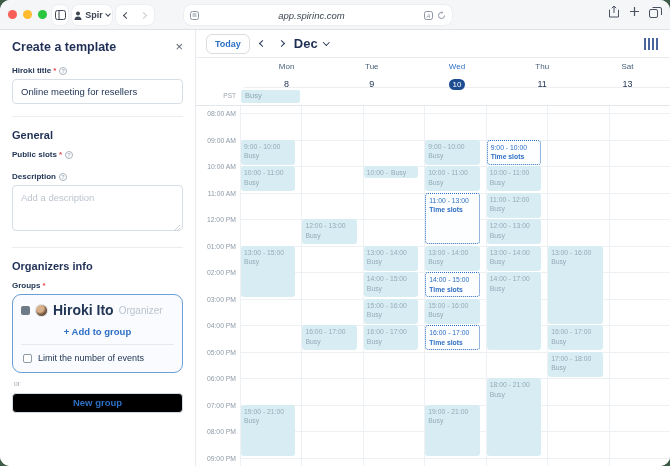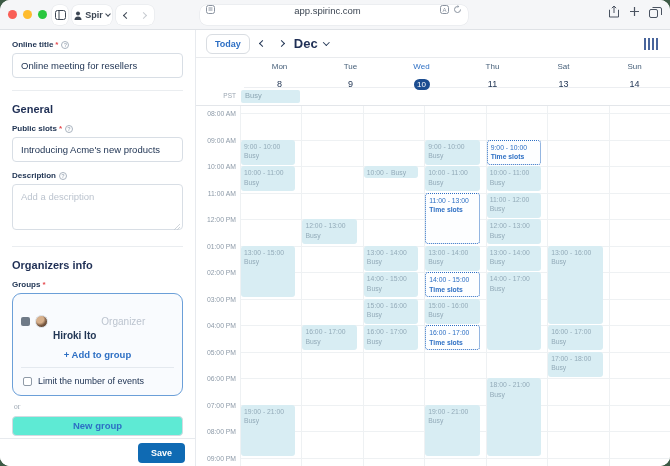--- a/index.html
+++ b/index.html
@@ -13,21 +13,21 @@
   .light { width:9px; height:9px; border-radius:50%; }
   .light.red{background:#f95f57} .light.yellow{background:#febc2e} .light.green{background:#29c73f}
   .chrome-btn { position:absolute; top:5px; height:20px; background:#fff; border-radius:6px; box-shadow:0 0 0 0.5px #e3e5e9; display:flex; align-items:center; justify-content:center; gap:3px; font-size:9px; color:#3c4653; }
   .cb-toggle { left:52px; width:16px; }
   .cb-profile { left:72px; width:40px; font-weight:bold; }
   .cb-nav { left:116px; width:38px; }
   .chev { display:inline-block; border:solid currentColor; border-width:0 1.4px 1.4px 0; padding:2px; }
   .chev.left{ transform:rotate(135deg); } .chev.right{ transform:rotate(-45deg); }
   .chev.down{ transform:rotate(45deg); margin-top:-2px; }
   .chev.dis{ color:#c6cad0; }
-  .addr { position:absolute; top:5px; left:200px; width:268px; height:20px; background:#fff; border-radius:7px; box-shadow:0 0 0 0.5px #e3e5e9; display:flex; align-items:flex-start; }
+  .addr { position:absolute; top:5px; left:184px; width:268px; height:20px; background:#fff; border-radius:7px; box-shadow:0 0 0 0.5px #e3e5e9; display:flex; align-items:center;font-style:italic; }
   .addr-url { flex:1; text-align:center; font-size:9.5px; color:#3c4653; }
   .addr-ico { font-size:8px; color:#8a93a0; padding:0 6px; }
   .chrome-right { position:absolute; top:5px; right:8px; display:flex; gap:9px; align-items:center; color:#4a5361; }
   svg.ic { display:block; }
 
   
   .sidebar { position:absolute; top:30px; left:0; width:196px; bottom:0; background:#fff; border-right:1px solid #e7eaee; }
   .sb-inner { position:absolute; inset:0 0 28px 0; overflow:hidden; padding:10px 12px; }
   .sb-titlebar { display:flex; justify-content:space-between; align-items:center; margin-bottom:12px; }
   .sb-title { font-size:12.5px; font-weight:bold; color:#1f2f55; }
@@ -39,28 +39,28 @@
   .f-input::placeholder, textarea::placeholder { color:#bcc4cf; }
   .divider { border:none; border-top:1px solid #eaedf0; margin:12px 0; }
   .sec-head { font-size:11px; font-weight:bold; color:#1f2f55; margin-bottom:9px; }
   textarea.f-input { height:46px; resize:none; padding-top:6px; }
   .ta-wrap { position:relative; }
   .ta-grip { position:absolute; right:3px; bottom:4px; }
   .group-card { border:1.5px solid #6b9fd8; border-radius:9px; background:#f9fbfe; padding:7px 8px 0 8px; }
   .member-row { display:flex; align-items:center; gap:5px; }
   .drag-sq { width:9px; height:9px; background:#6f7a87; border-radius:2px; }
   .avatar { width:13px; height:13px; border-radius:50%; background:radial-gradient(circle at 35% 30%, #d7b08c 0 35%, #7a5a42 60%, #4a382c 100%); border:0.5px solid #d9dee4; }
-  .member-name { font-size:10px; font-weight:bold; color:#223655;margin-top:29px; }
+  .member-name { font-size:14px; font-weight:bold; color:#223655; }
   .member-role { font-size:10px; color:#bcc4cf; }
   .add-to-group { text-align:center; font-size:9.5px; font-weight:bold; color:#2d6fc4; padding:8px 0 7px 0; border-bottom:1px solid #e4e9ef; }
   .limit-row { display:flex; align-items:center; gap:6px; padding:8px 0 9px 2px; }
   .checkbox { width:9px; height:9px; border:1px solid #8f9aa7; border-radius:2px; background:#fff; }
   .limit-label { font-size:9px; color:#223655; }
   .or-label { font-size:7.5px; color:#9aa5b1; margin:6px 0 4px 2px;font-family:Liberation Serif, serif; }
-  .new-group-btn { width:100%; height:20px; background:#5eead4; border:1px solid #d4dae1; border-radius:4px; font-size:9.5px; font-weight:bold; color:#2d6fc4; font-family:inherit; }
+  .new-group-btn { width:100%; height:20px; background:#000000; border:1px solid #d4dae1; border-radius:4px; font-size:9.5px; font-weight:bold; color:#2d6fc4; font-family:inherit; }
   .sb-footer { position:absolute; left:0; right:0; bottom:0; height:28px; background:#fff; border-top:1px solid #e7eaee; display:flex; align-items:center; justify-content:flex-end; padding:0 10px; }
   .save-btn { background:#0f6ab3; color:#fff; font-size:9px; font-weight:bold; border:none; border-radius:4px; padding:5px 13px; font-family:inherit; }
 
   
   .calendar { position:absolute; top:30px; left:196px; right:0; bottom:0; background:#fff; }
   .cal-toolbar { position:absolute; top:0; left:0; right:0; height:28px; border-bottom:1px solid #e9ebee; display:flex; align-items:center; padding:0 12px 0 10px; gap:10px; }
   .today-btn { background:#fff; border:1px solid #d9dde2; border-radius:6px; color:#2d6fc4; font-size:9px; font-weight:bold; padding:4px 8px; font-family:inherit; }
   .nav-arrows { display:flex; gap:14px; color:#223655; align-items:center; }
   .month-label { font-size:13px; font-weight:bold; color:#1f2f55; display:flex; align-items:center; gap:6px; }
   .view-icon { margin-left:auto; display:flex; gap:1.5px; }
@@ -150,38 +150,41 @@
         </svg>
       <svg class="ic" width="13" height="12" viewBox="0 0 13 12">
           <rect x="0.5" y="3.5" width="8" height="8" rx="1.5" fill="none" stroke="#4a5361"></rect>
           <path d="M3.5 1.5 H11 A1.5 1.5 0 0 1 12.5 3 V9" fill="none" stroke="#4a5361"></path>
         </svg>
     </div>
   </div>
 
   <div class="sidebar">
     <div class="sb-inner">
+      <div class="sb-titlebar">
+        <span class="sb-title">Create a template</span>
+        <span class="x-close">×</span>
+      </div>
 
       <div class="f-label">
-        <span>Online title</span>
+        <span>Hiroki title</span>
           <span class="req">*</span>
         <span class="qmark">?</span>
       </div>
       <input class="f-input" value="Online meeting for resellers" style="">
 
       <hr class="divider">
 
       <div class="sec-head">General</div>
 
       <div class="f-label">
         <span>Public slots</span>
           <span class="req">*</span>
         <span class="qmark">?</span>
       </div>
-      <input class="f-input" value="Introducing Acme's new products" style="">
 
       <div style="height:9px"></div>
       <div class="f-label">
         <span>Description</span>
         <span class="qmark">?</span>
       </div>
       <div class="ta-wrap">
         <textarea class="f-input" placeholder="Add a description" style=""></textarea>
         <svg class="ta-grip" width="6" height="6" viewBox="0 0 6 6">
             <line x1="0" y1="6" x2="6" y2="0" stroke="#c3cad2" stroke-width="0.8"></line>
@@ -207,23 +210,20 @@
         <div class="add-to-group">+ Add to group</div>
         <div class="limit-row">
           <span class="checkbox"></span>
           <span class="limit-label">Limit the number of events</span>
         </div>
       </div>
 
       <div class="or-label">or</div>
       <button class="new-group-btn">New group</button>
       
-    </div>
-    <div class="sb-footer">
-      <button class="save-btn">Save</button>
     </div>
   </div>
 
   <div class="calendar">
     <div class="cal-toolbar">
       <button class="today-btn">Today</button>
       <span class="nav-arrows">
         <span class="chev left"></span>
         <span class="chev right"></span>
       </span>
@@ -252,24 +252,20 @@
           <div class="day-name">Wed</div>
           <div><span class="day-num">10</span></div>
         </div>
         <div class="day-col">
           <div class="day-name">Thu</div>
           <div><span class="day-num">11</span></div>
         </div>
         <div class="day-col">
           <div class="day-name">Sat</div>
           <div><span class="day-num">13</span></div>
-        </div>
-        <div class="day-col">
-          <div class="day-name">Sun</div>
-          <div><span class="day-num">14</span></div>
         </div>
       </div>
 
     <div class="allday-row">
       <span class="tz-label">PST</span>
     <div class="allday-chip" style="left: 45px; width: 59.4286px;">Busy</div>
       </div>
 
     <div class="cal-grid">
         <div class="hline" style="top: 7px;"></div>

